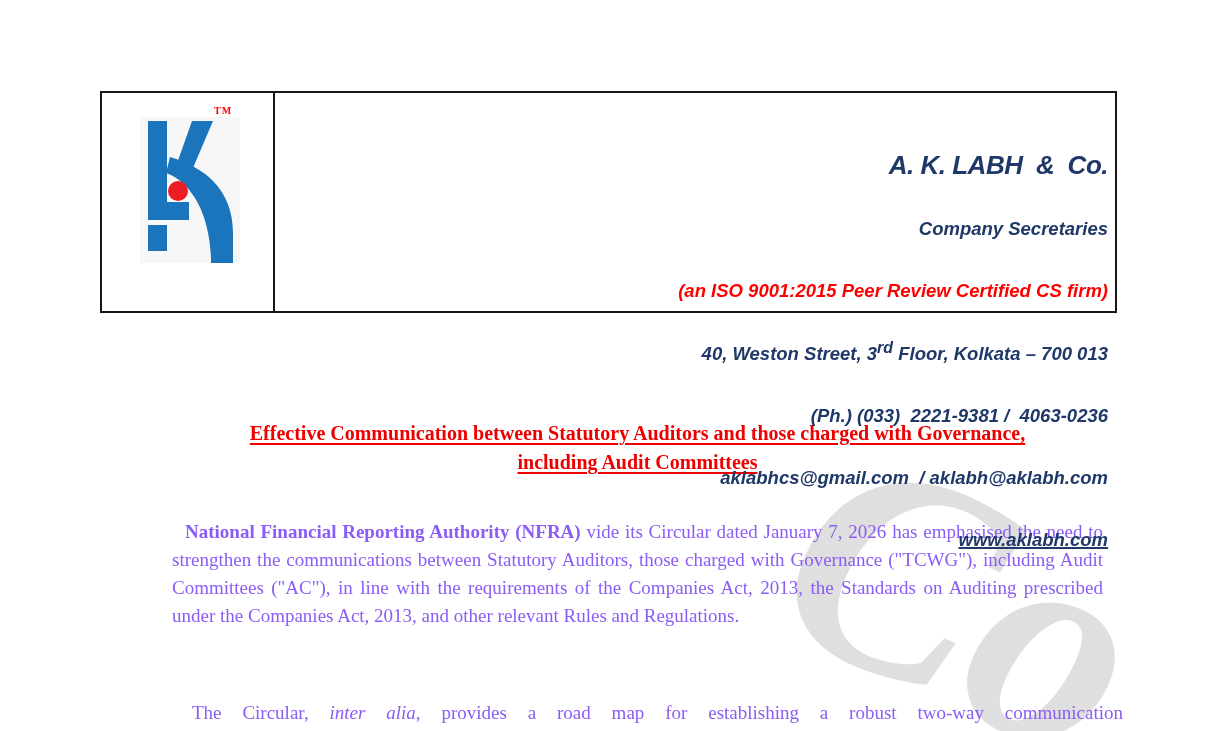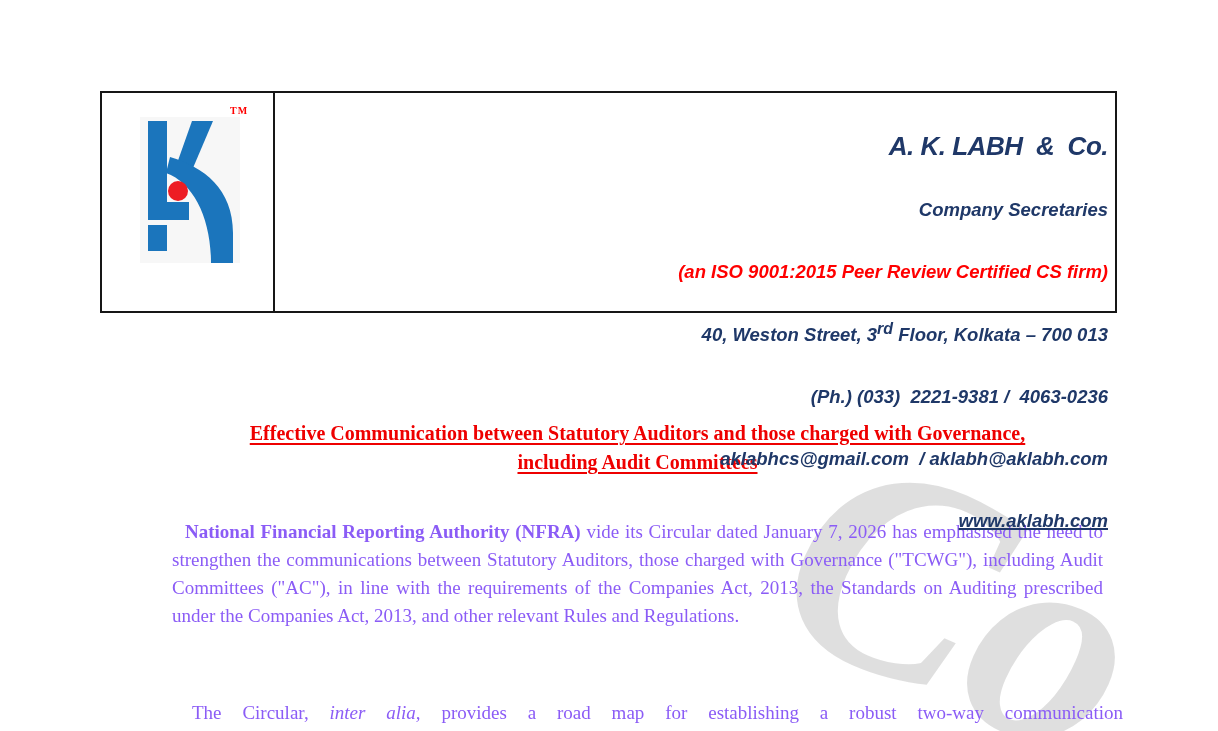--- a/index.html
+++ b/index.html
@@ -18,30 +18,30 @@
   }
   
   .header-box{
     position:absolute;left:100px;top:91px;width:1013px;height:218px;
     border:2px solid #161616;display:flex;z-index:2;background:transparent;
   }
   .logo-cell{width:171px;border-right:2px solid #161616;position:relative;}
   .logo-bg{position:absolute;left:38px;top:24px;width:100px;height:146px;background:#f7f7f7;}
   .logo-bg svg{display:block;}
   .tm-mark{
-    position:absolute;left:128px;top:12px;
+    position:absolute;left:112px;top:12px;
     font-family:"Liberation Serif",serif;font-weight:bold;font-size:10px;
     color:#FF0000;letter-spacing:1px;
   }
   .header-info{
     flex:1;padding:2px 7px 0 0;text-align:right;
     color:#1F3868;font-family:"Liberation Sans",sans-serif;
     font-style:italic;font-weight:bold;white-space:pre-wrap;
   }
-  .h-name{font-size:26px;line-height:30px;letter-spacing:-0.5px;}
+  .h-name{font-size:26px;line-height:30px;letter-spacing:-0.5px;margin-top:19px;}
   .h-line{font-size:18.5px;line-height:26.3px;padding-left:12px;}
   .h-line.red{color:#FF0000;}
   .h-line sup{font-size:16px;line-height:0;}
   .h-line.web span{text-decoration:underline;text-decoration-thickness:2px;}
   
   .doc-title{
     position:absolute;left:172px;top:419px;width:931px;z-index:1;
     text-align:center;color:#EE0000;font-weight:bold;
     font-size:20px;line-height:29px;
   }

